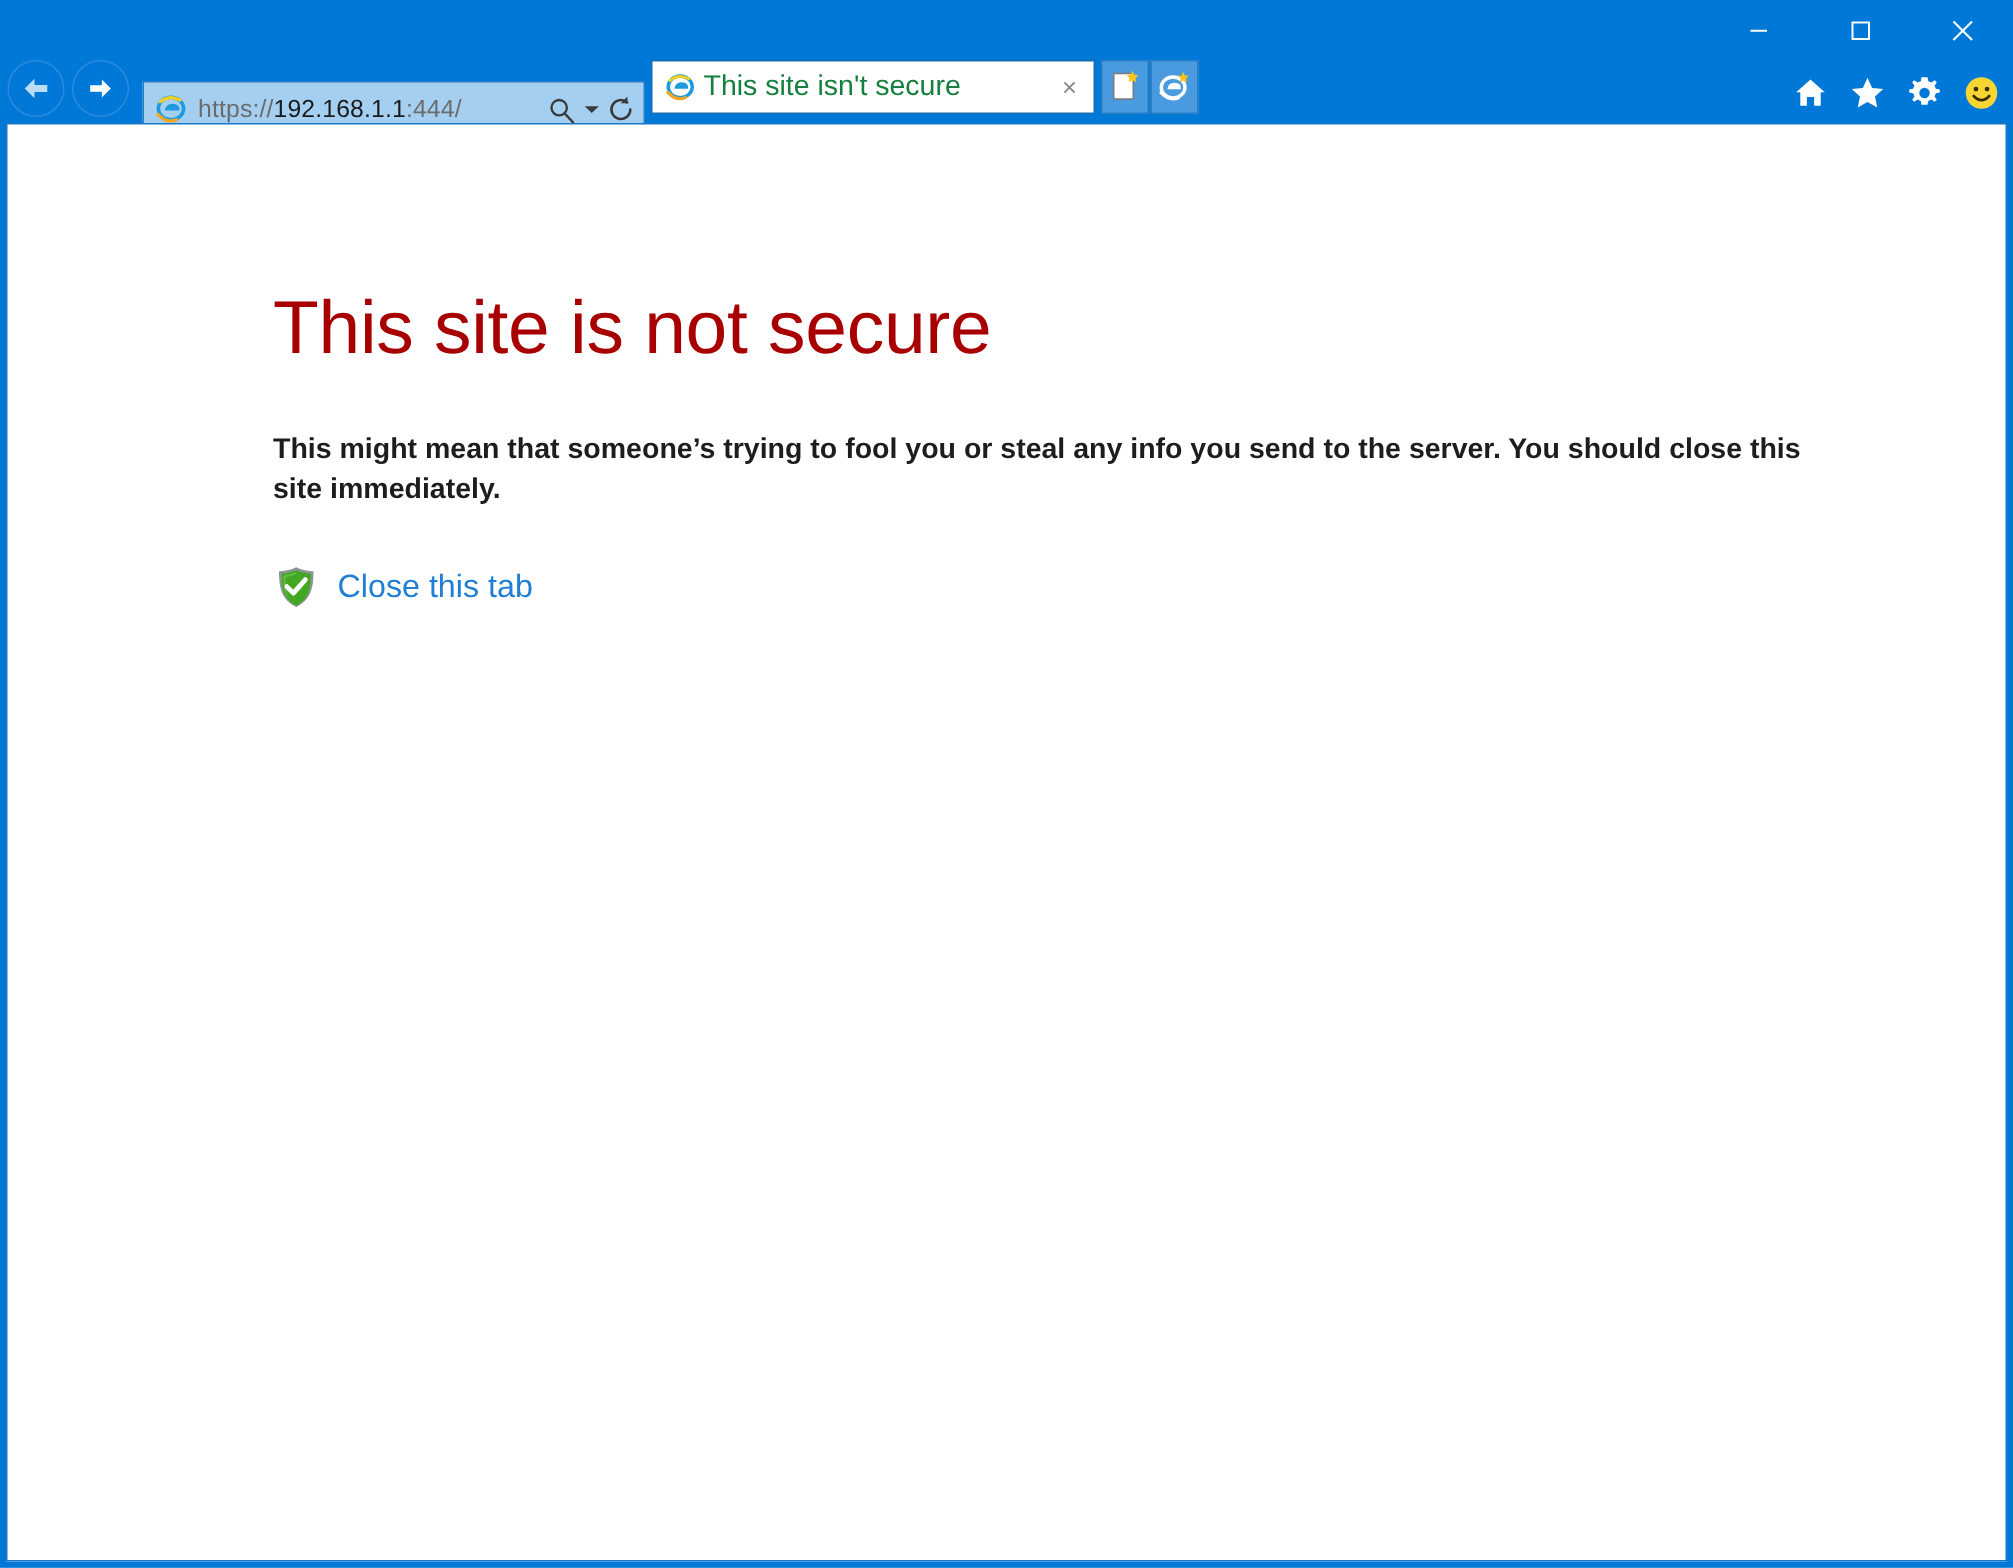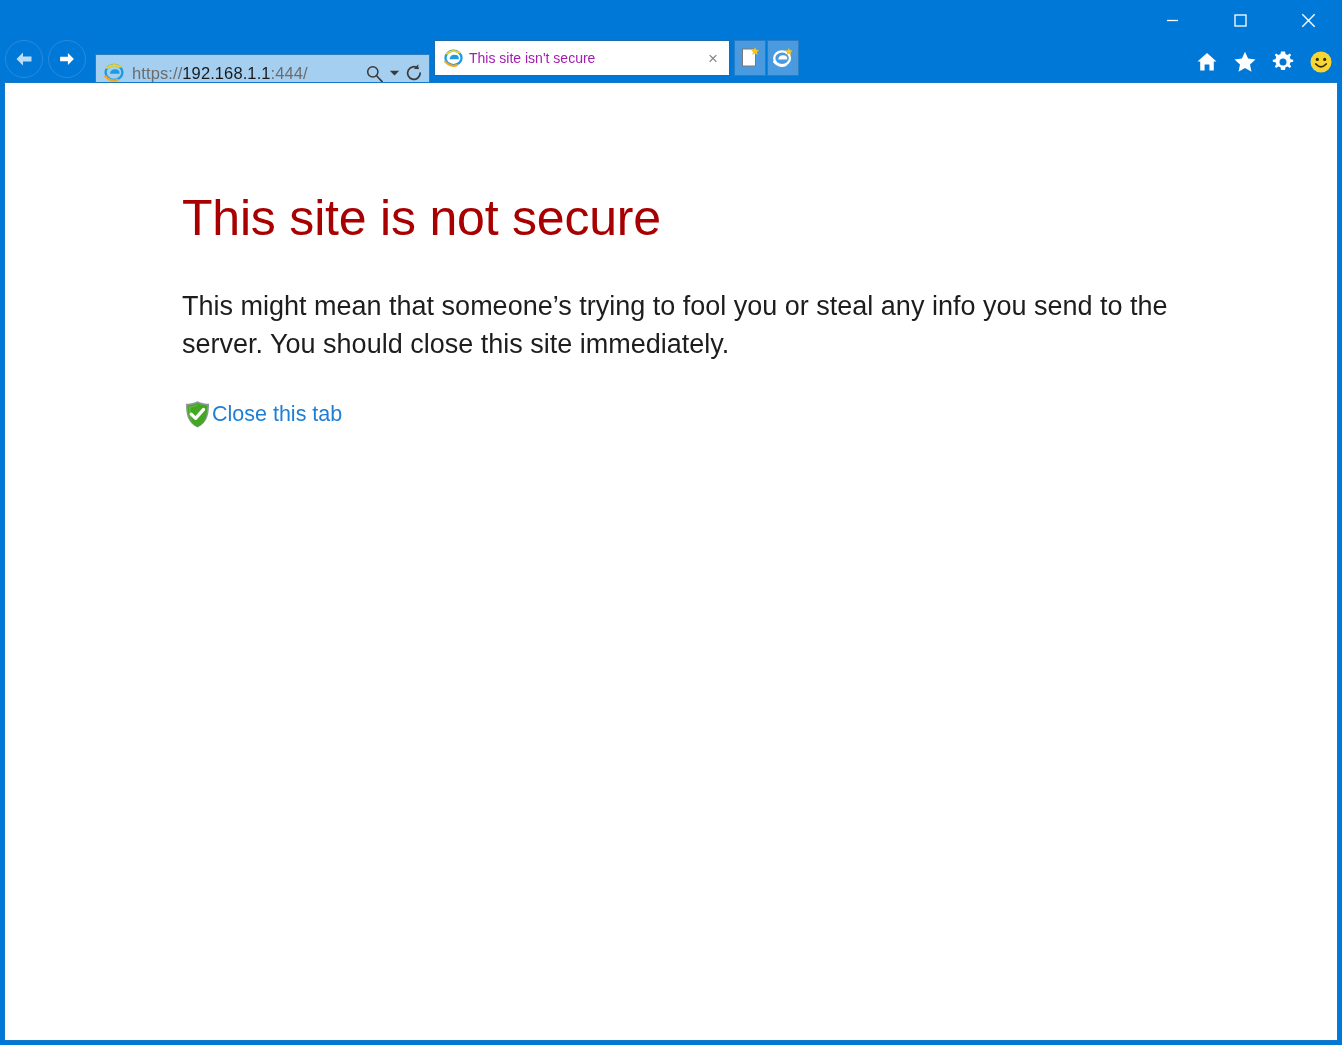--- a/index.html
+++ b/index.html
@@ -145,22 +145,22 @@
   .tab-favicon {
     width: 22px;
     height: 22px;
     flex: 0 0 22px;
     display: flex;
     align-items: center;
     justify-content: center;
   }
   .tab-title {
     flex: 1 1 auto;
-    font-size: 14px;
-    color: #a21caf;
+    font-size: 19px;
+    color: #15803d;
     margin-left: 5px;
     white-space: nowrap;
     overflow: hidden;
     text-overflow: ellipsis;
   }
   .tab-close {
     width: 24px;
     height: 26px;
     flex: 0 0 24px;
     display: flex;
@@ -204,25 +204,25 @@
   .page-title {
     font-size: 50px;
     font-weight: 400;
     color: #a80000;
     line-height: 1.08;
     letter-spacing: -0.2px;
   }
 
   .page-body {
     margin-top: 42px;
-    font-size: 27px;
+    font-size: 19px;
     color: #1d1d1d;
     line-height: 1.42;
     max-width: 1030px;
-    font-weight: 400;
+    font-weight: 700;
   }
 
   .action-list {
     margin-top: 32px;
   }
   .action-item {
     display: flex;
     align-items: center;
     height: 38px;
     margin-bottom: 14px;
@@ -233,21 +233,21 @@
     flex: 0 0 30px;
     display: flex;
     align-items: center;
     justify-content: center;
   }
   .action-label {
     font-size: 21.5px;
     color: #1e7fd4;
     white-space: nowrap;
   }
-  #action-close-tab .action-label { }
+  #action-close-tab .action-label { margin-left: 13px; }
   #action-more-info .action-label { margin-left: 6px; }
 </style>
 </head>
 <body>
 
 <div id="app">
 
   <div class="window-controls">
     <div class="win-btn">
       <svg width="13" height="13" viewBox="0 0 13 13" aria-hidden="true">

